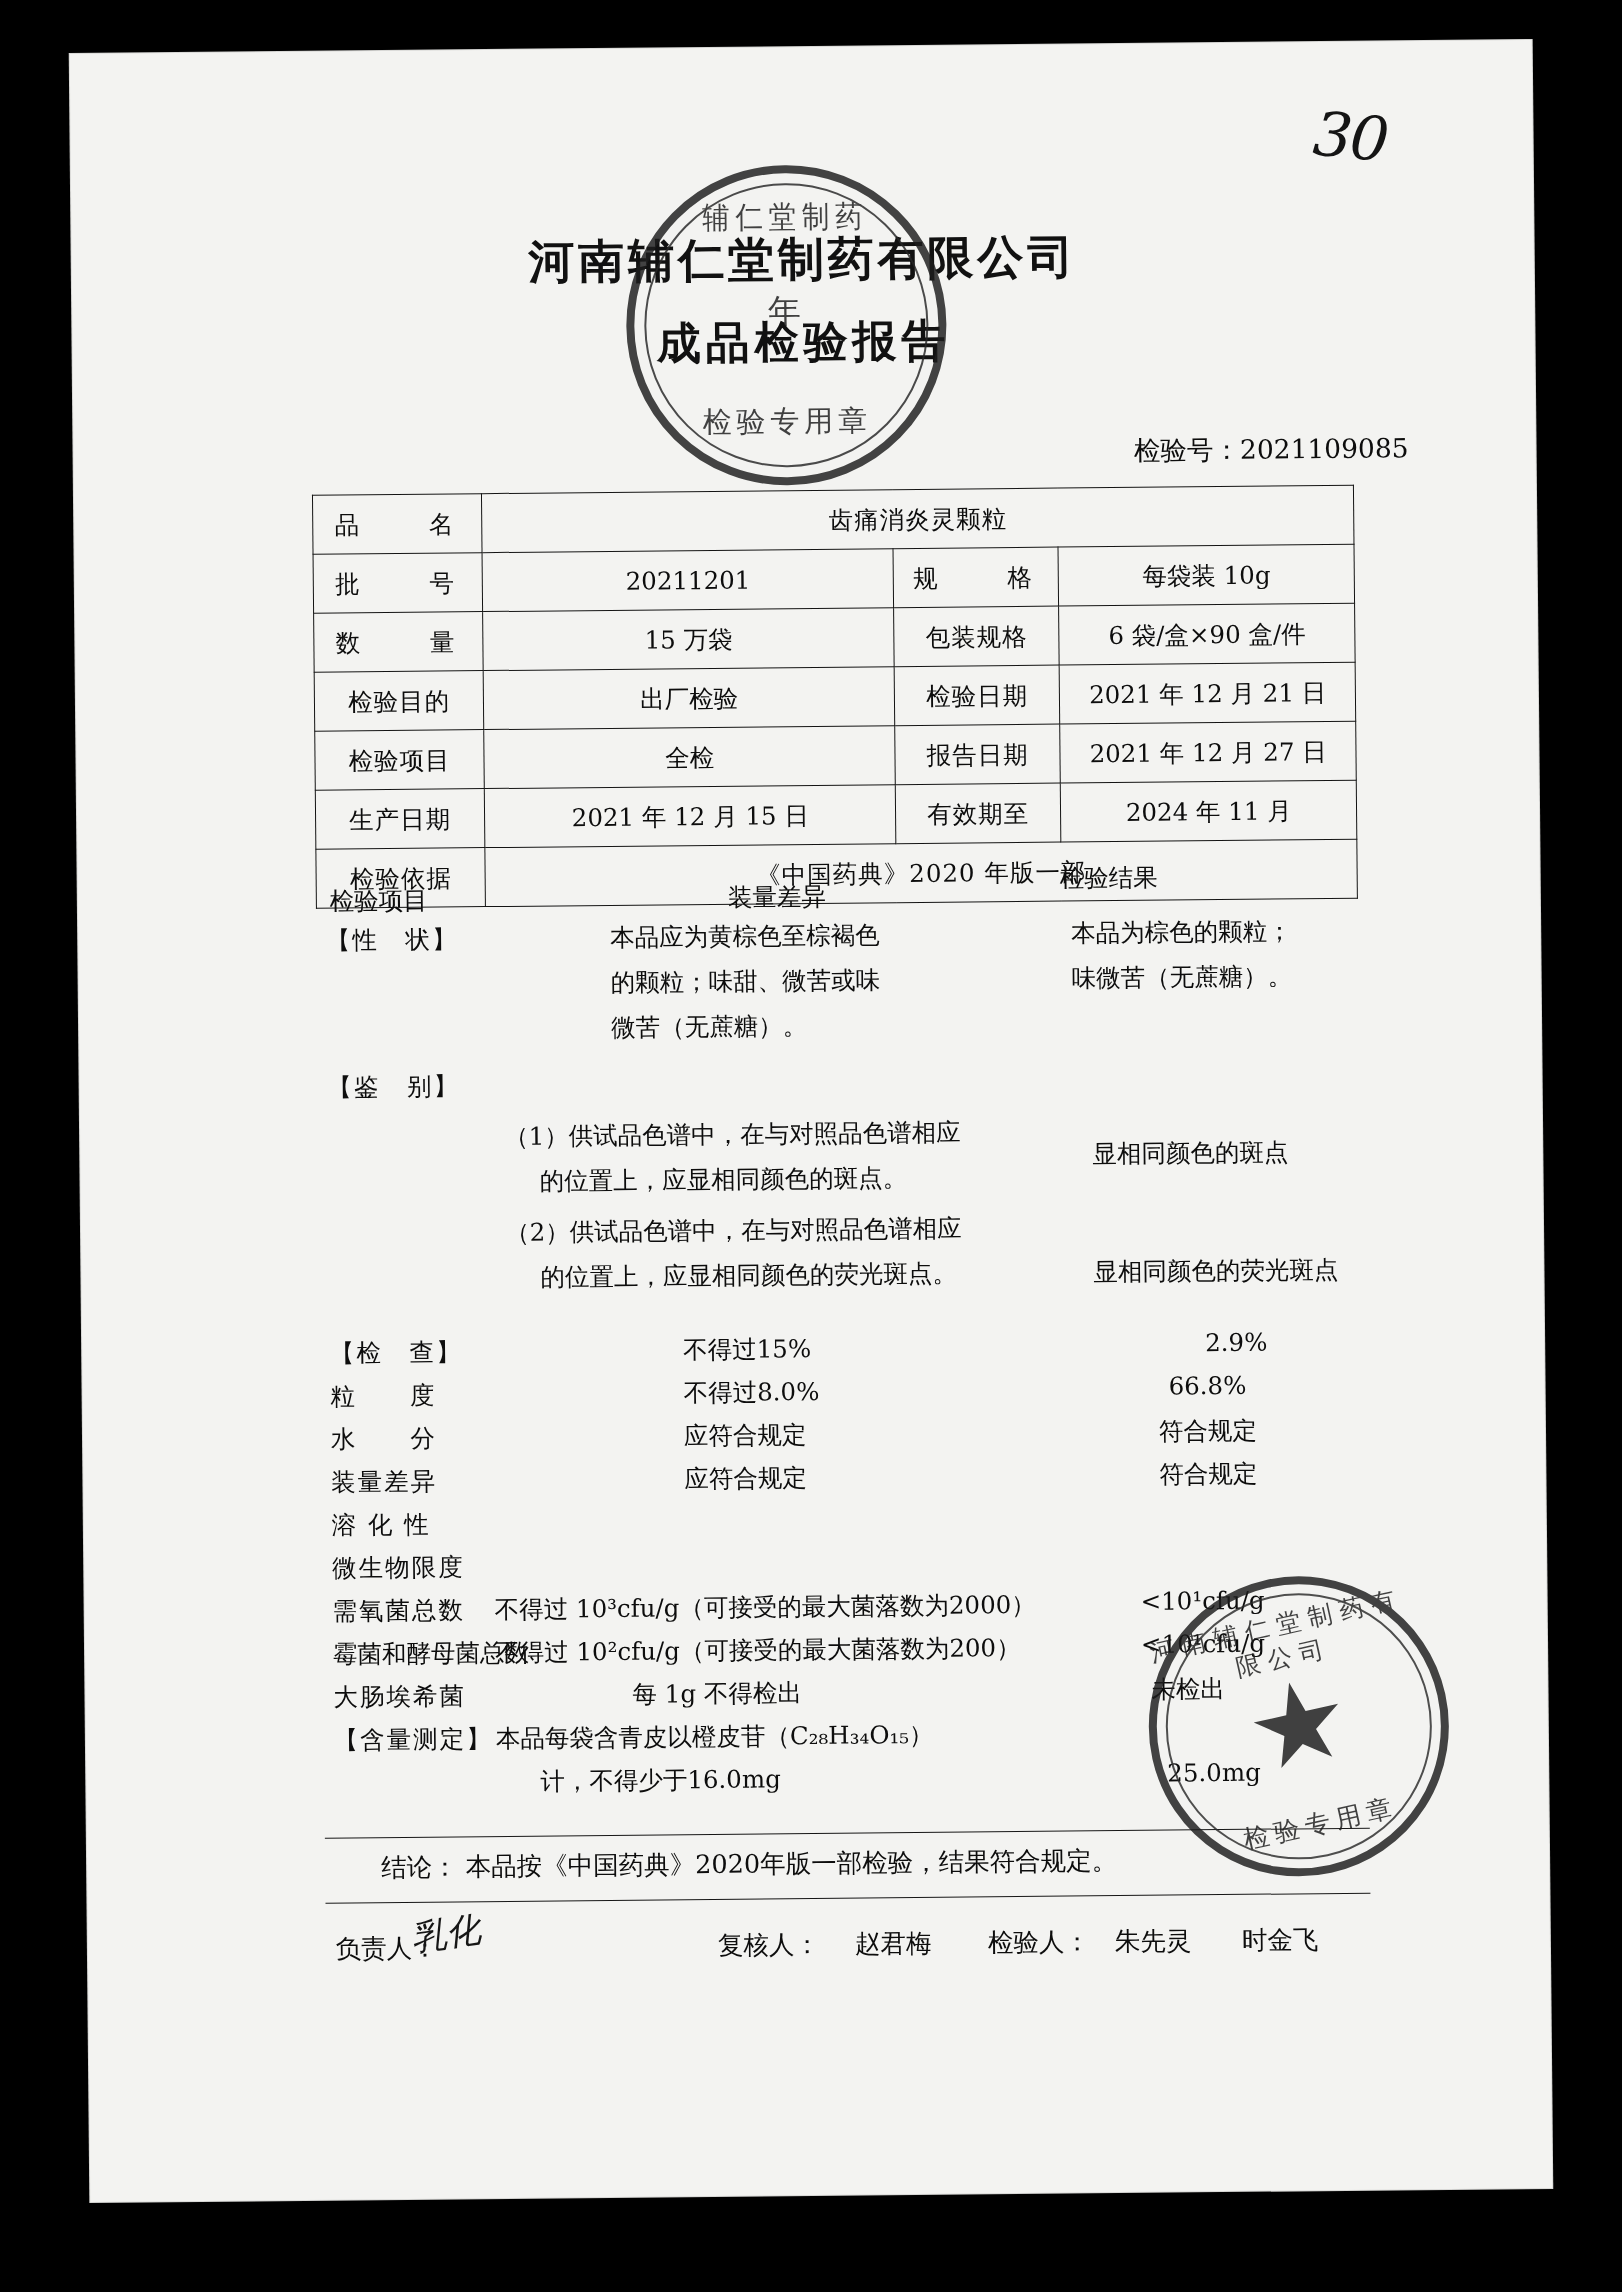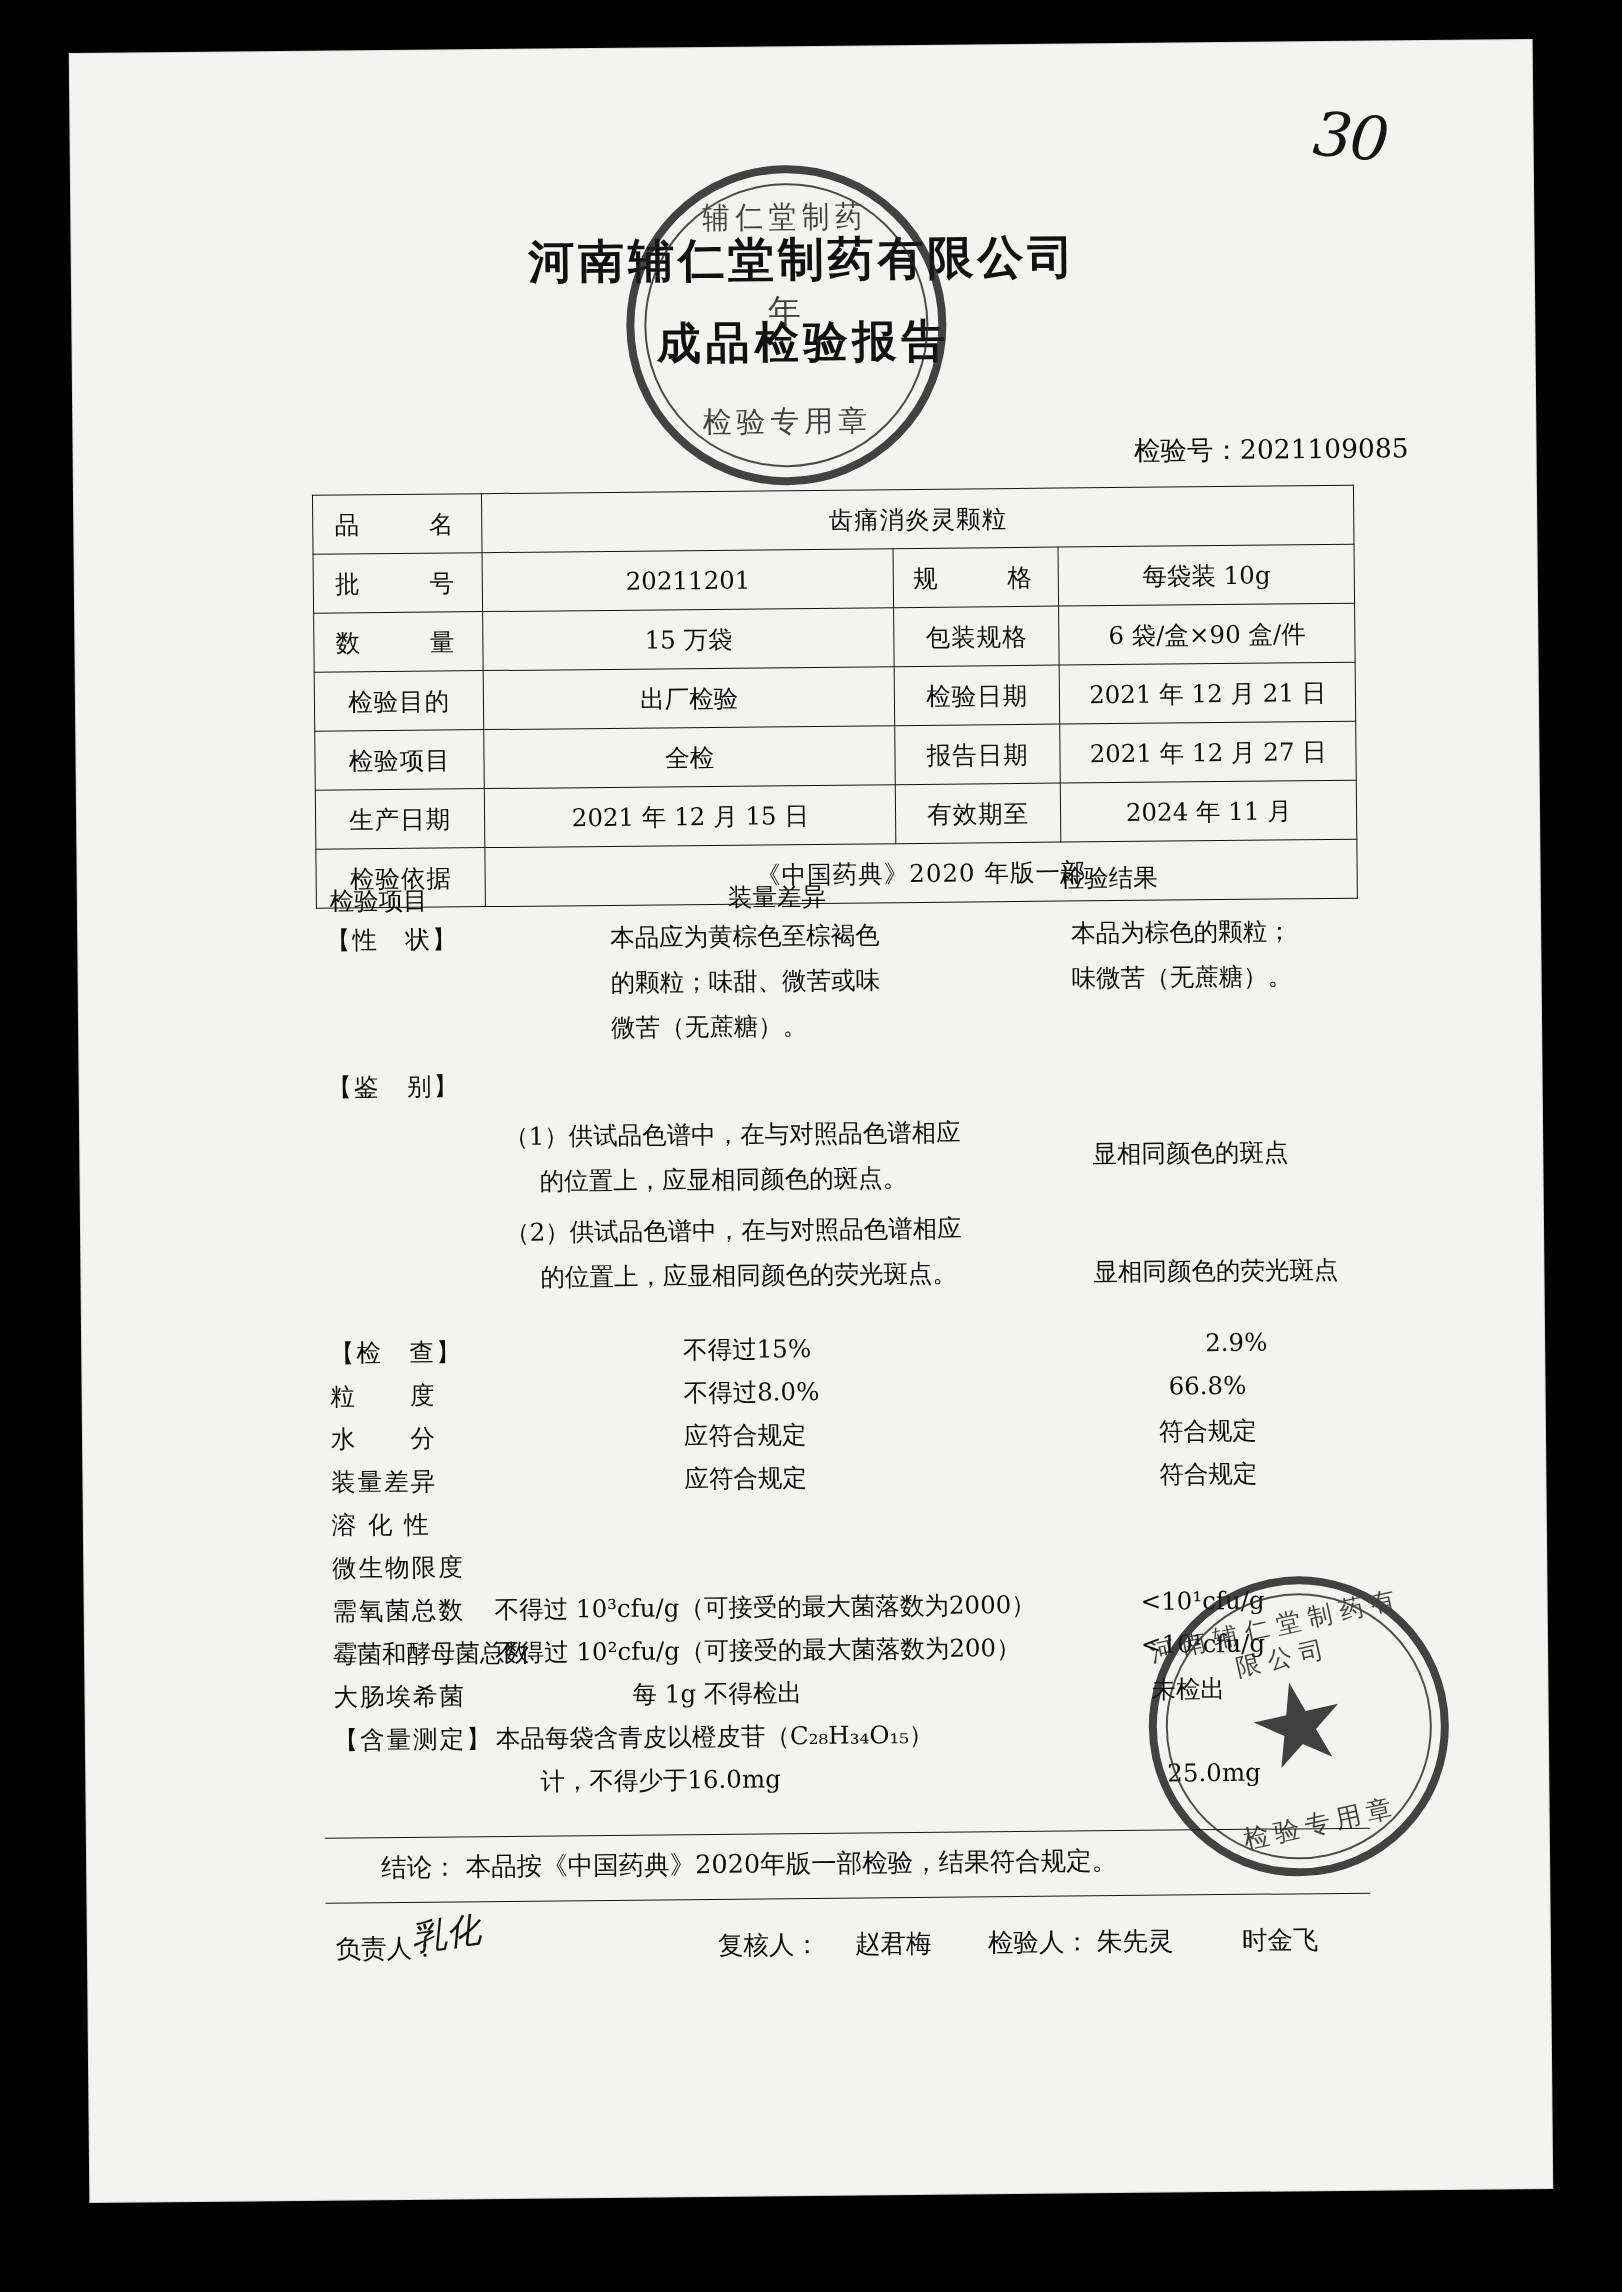--- a/index.html
+++ b/index.html
@@ -396,21 +396,21 @@
       <span>结论：</span>
       <span>本品按《中国药典》2020年版一部检验，结果符合规定。</span>
     </div>
     <div class="rule" style="top:1851px"></div>
 
     <div class="signrow">
       <span style="left:9.8px">负责人：</span>
       <span style="left:392px">复核人：</span>
       <span style="left:529px">赵君梅</span>
       <span style="left:662px">检验人：</span>
-      <span style="left:771px">朱先灵</span>
+      <span style="left:789px">朱先灵</span>
       <span style="left:916px">时金飞</span>
     </div>
     <div class="sig-hand">乳化</div>
 
     <div class="stamp" id="stamp-top">
       <div class="s-outline"></div>
       <div class="s-arc-top">辅仁堂制药</div>
       <div class="s-mid">年</div>
       <div class="s-bot">检验专用章</div>
     </div>

